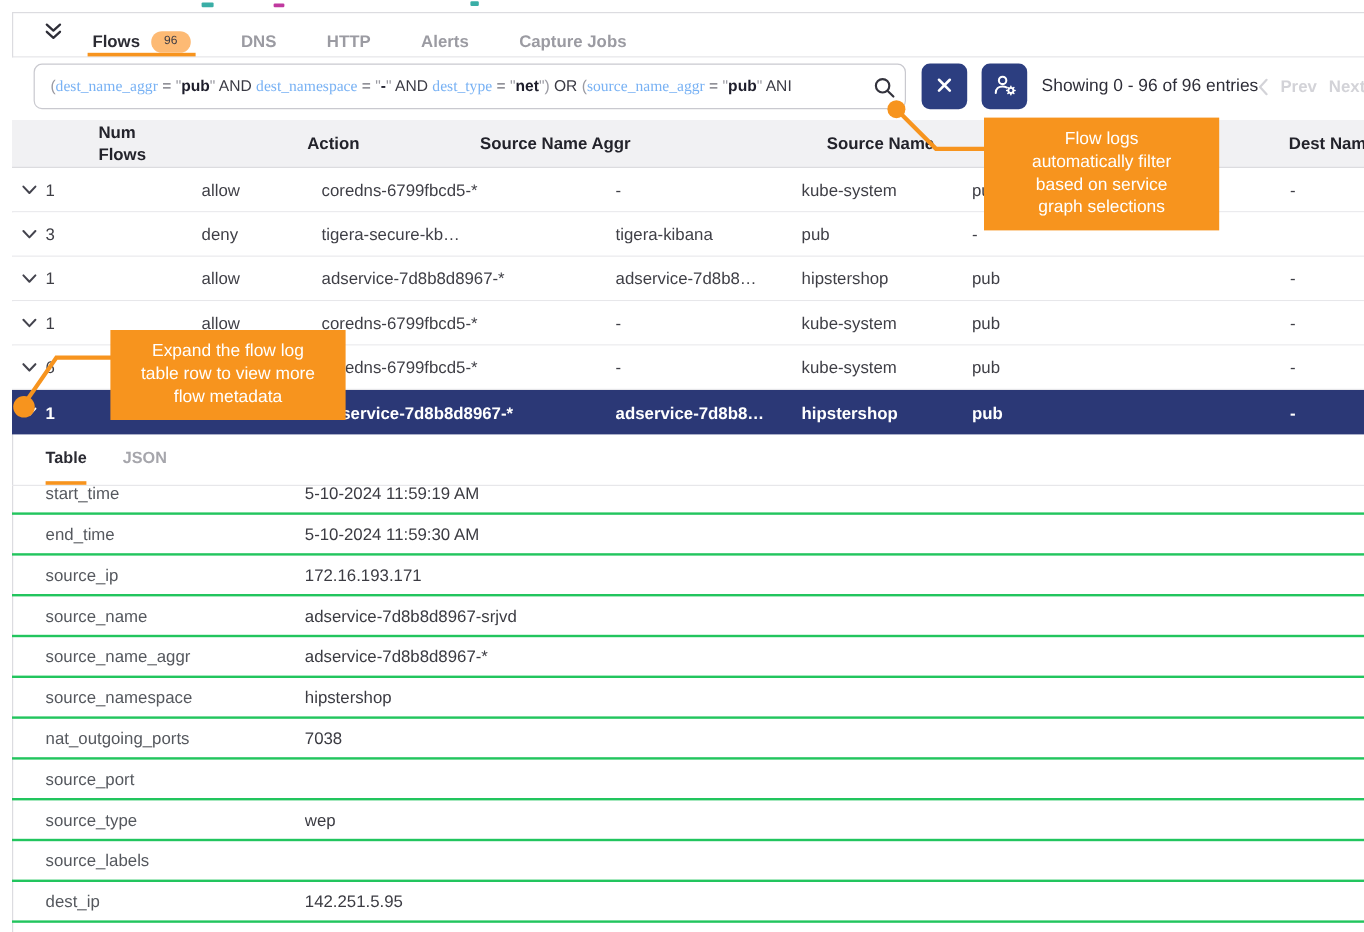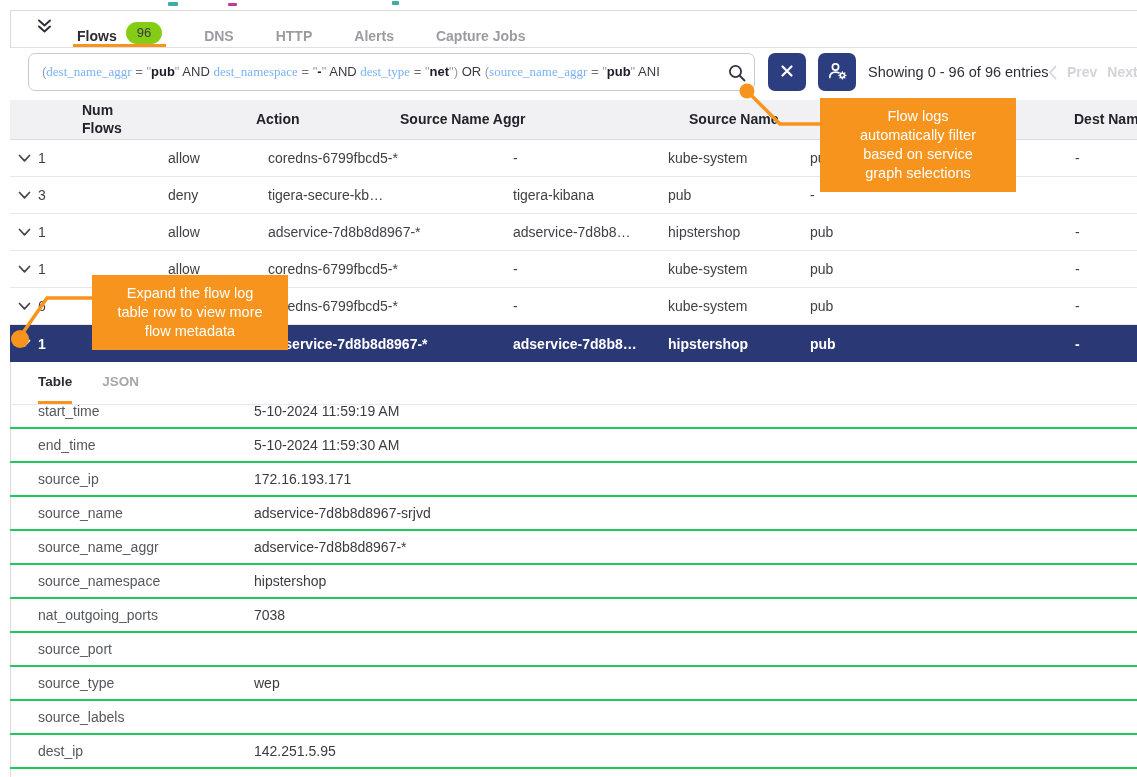--- a/index.html
+++ b/index.html
@@ -12,24 +12,24 @@
   
   .top-strip { position:absolute; left:0; top:0; width:1137px; height:10px; background:#fff; }
   .strip-mark { position:absolute; border-radius:1px; }
   
   .panel-border { position:absolute; left:10px; top:10px; right:0; bottom:0;
     border-left:1px solid #dcdce0; border-top:1px solid #dcdce0; pointer-events:none; }
   
   .tabbar { position:absolute; left:10px; top:10px; right:0; height:38px;
     border-bottom:1px solid #e0e0e3; display:flex; align-items:stretch; padding-left:16px; }
   .collapse-btn { display:flex; align-items:center; padding:0 10px; color:#2e2e38; cursor:pointer; }
-  .tab { display:flex; align-items:flex-end; gap:9px; padding:0 4px; margin-right:34px;
+  .tab { display:flex; align-items:flex-start; gap:9px; padding:16px 4px; margin-right:34px;
     font-size:14px; font-weight:bold; color:#9b9ba2; border-bottom:3px solid transparent; cursor:pointer; }
   .tab.active { color:#2b2b33; border-bottom-color:#F7941E; }
-  .tab-badge { background:#84cc16; color:#3a3a44; font-size:13px; font-weight:normal;
+  .tab-badge { background:#fdba74; color:#3a3a44; font-size:10px; font-weight:normal;
     border-radius:13px; padding:3px 11px; line-height:1.2; }
   
   .filterrow { position:absolute; left:10px; top:48px; right:0; height:52px; background:#fff; }
   .filter-input { position:absolute; left:18px; top:5px; width:727px; height:38px;
     border:1px solid #c9c9cf; border-radius:7px; background:#fff;
     display:flex; align-items:center; padding:0 30px 0 13px; overflow:hidden; }
   .query { white-space:pre; font-size:13px; overflow:hidden; }
   .tok-paren { color:#9a9aa2; }
   .tok-field { color:#79B2F4;font-family:Liberation Serif, serif; }
   .tok-op { color:#70707a; }

